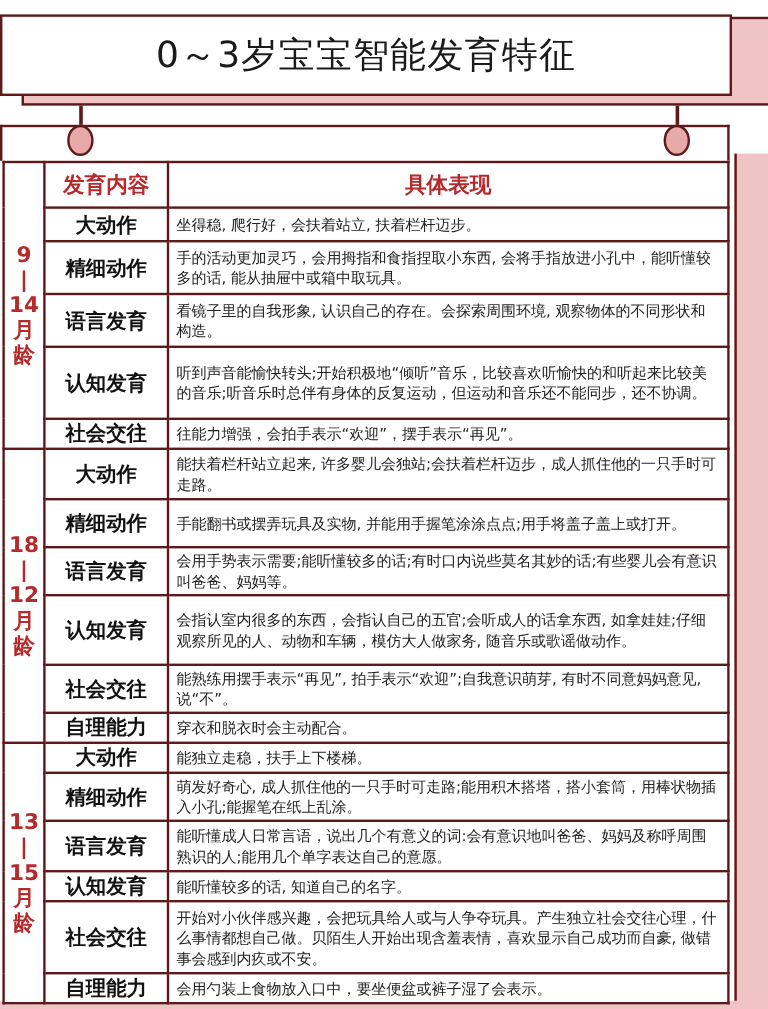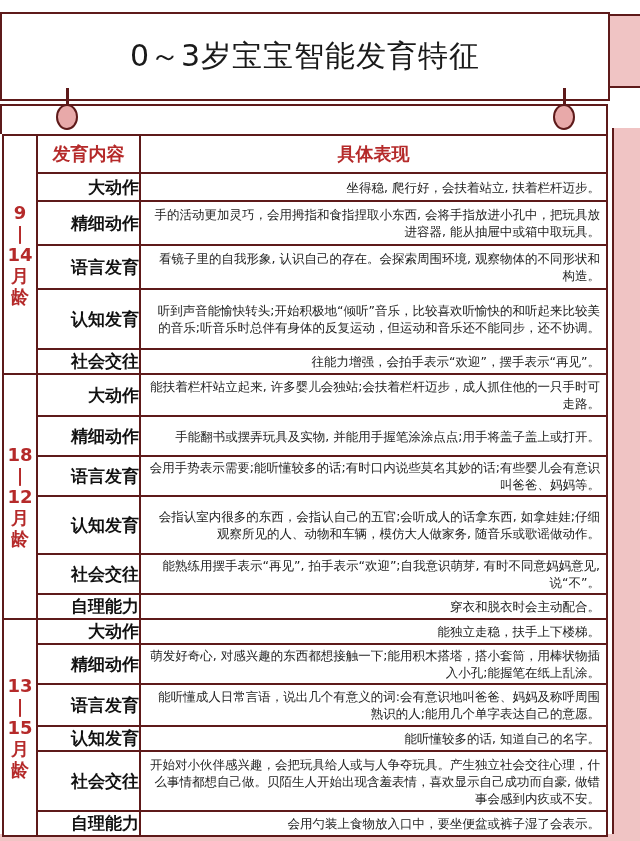--- a/index.html
+++ b/index.html
@@ -1,30 +1,30 @@
 <!DOCTYPE html>
 <html><head>
 <meta charset="utf-8">
 <style>
   html, body { margin:0; padding:0; }
   body { width:640px; height:841px; background:#ffffff; position:relative; overflow:hidden;
          font-family:"DejaVu Sans","Liberation Sans",sans-serif; }
   .title-shadow { position:absolute; left:18px; top:14px; width:632px; height:74px; background:#f0c4c4; border:2px solid #5e1a1a; box-sizing:border-box; }
-  .title-box { position:absolute; left:0; top:-4px; width:610px; height:89px; background:#fff; border:2px solid #5e1a1a; box-sizing:border-box;
+  .title-box { position:absolute; left:0; top:-4px; width:610px; height:68px; background:#fff; border:2px solid #5e1a1a; box-sizing:border-box;
                display:flex; align-items:center; justify-content:center; }
   .title-text { font-size:30px; color:#1a1a1a; letter-spacing:1px; }
   .stick { position:absolute; width:3px; background:#5e1a1a; }
   .bead { position:absolute; width:22px; height:26px; border-radius:50%; background:#e8a9a9; border:2px solid #5e1a1a; box-sizing:border-box; }
   .bar-top { position:absolute; left:0; top:104px; width:608px; height:30px; background:#fff; border:2px solid #5e1a1a; border-bottom:none; box-sizing:border-box; }
   .right-pink { position:absolute; left:612px; top:128px; width:28px; height:713px; background:#f0c4c4; border-left:2px solid #5e1a1a; box-sizing:border-box; }
   .bottom-pink { position:absolute; left:0; top:834px; width:640px; height:7px; background:#f0c4c4; }
   table { position:absolute; left:2px; top:134px; width:606px; border-collapse:collapse; table-layout:fixed; background:#fff; }
-  td, th { border:2px solid #5e1a1a; padding:0;text-align:right; }
+  td, th { border:2px solid #5e1a1a; padding:0; }
   .age { width:34px; color:#b52a2a; font-weight:bold; font-size:18px; text-align:center; line-height:21px; vertical-align:middle; }
-  .cat { width:101px; text-align:right; font-weight:bold; font-size:17px; color:#111; }
+  .cat { width:101px; text-align:center; font-weight:bold; font-size:17px; color:#111; }
   .desc { font-size:12.5px; line-height:17px; color:#222; padding:2px 6px; }
   .hdr { color:#b52a2a; font-weight:bold; font-size:18px; text-align:center; height:36px; }
 </style>
 </head>
 <body>
 
 <div class="title-shadow">
   <div class="title-box" style="left:-20px;">
     <span class="title-text">0～3岁宝宝智能发育特征</span>
   </div>
@@ -55,21 +55,21 @@
         </td>
       <th class="hdr">发育内容</th>
       <th class="hdr">具体表现</th>
     </tr>
   <tr style="height: 28px;">
         <td class="cat">大动作</td>
         <td class="desc">坐得稳, 爬行好，会扶着站立, 扶着栏杆迈步。</td>
       </tr>
       <tr style="height: 44px;">
         <td class="cat">精细动作</td>
-        <td class="desc">手的活动更加灵巧，会用拇指和食指捏取小东西, 会将手指放进小孔中，把玩具放进容器, 能从抽屉中或箱中取玩具。</td>
+        <td class="desc">手的活动更加灵巧，会用拇指和食指捏取小东西, 会将手指放进小孔中，能听懂较多的话, 能从抽屉中或箱中取玩具。</td>
       </tr>
       <tr style="height: 44px;">
         <td class="cat">语言发育</td>
         <td class="desc">看镜子里的自我形象, 认识自己的存在。会探索周围环境, 观察物体的不同形状和构造。</td>
       </tr>
       <tr style="height: 60px;">
         <td class="cat">认知发育</td>
         <td class="desc">听到声音能愉快转头;开始积极地“倾听”音乐，比较喜欢听愉快的和听起来比较美的音乐;听音乐时总伴有身体的反复运动，但运动和音乐还不能同步，还不协调。</td>
       </tr>
       <tr style="height: 24px;">
@@ -113,21 +113,21 @@
           <div>|</div>
           <div>15</div>
           <div>月</div>
           <div>龄</div>
         </td>
         <td class="cat">大动作</td>
         <td class="desc">能独立走稳，扶手上下楼梯。</td>
       </tr>
       <tr style="height: 40px;">
         <td class="cat">精细动作</td>
-        <td class="desc">萌发好奇心, 对感兴趣的东西都想接触一下;能用积木搭塔，搭小套筒，用棒状物插入小孔;能握笔在纸上乱涂。</td>
+        <td class="desc">萌发好奇心, 成人抓住他的一只手时可走路;能用积木搭塔，搭小套筒，用棒状物插入小孔;能握笔在纸上乱涂。</td>
       </tr>
       <tr style="height: 42px;">
         <td class="cat">语言发育</td>
         <td class="desc">能听懂成人日常言语，说出几个有意义的词:会有意识地叫爸爸、妈妈及称呼周围熟识的人;能用几个单字表达自己的意愿。</td>
       </tr>
       <tr style="height: 24px;">
         <td class="cat">认知发育</td>
         <td class="desc">能听懂较多的话, 知道自己的名字。</td>
       </tr>
       <tr style="height: 60px;">

